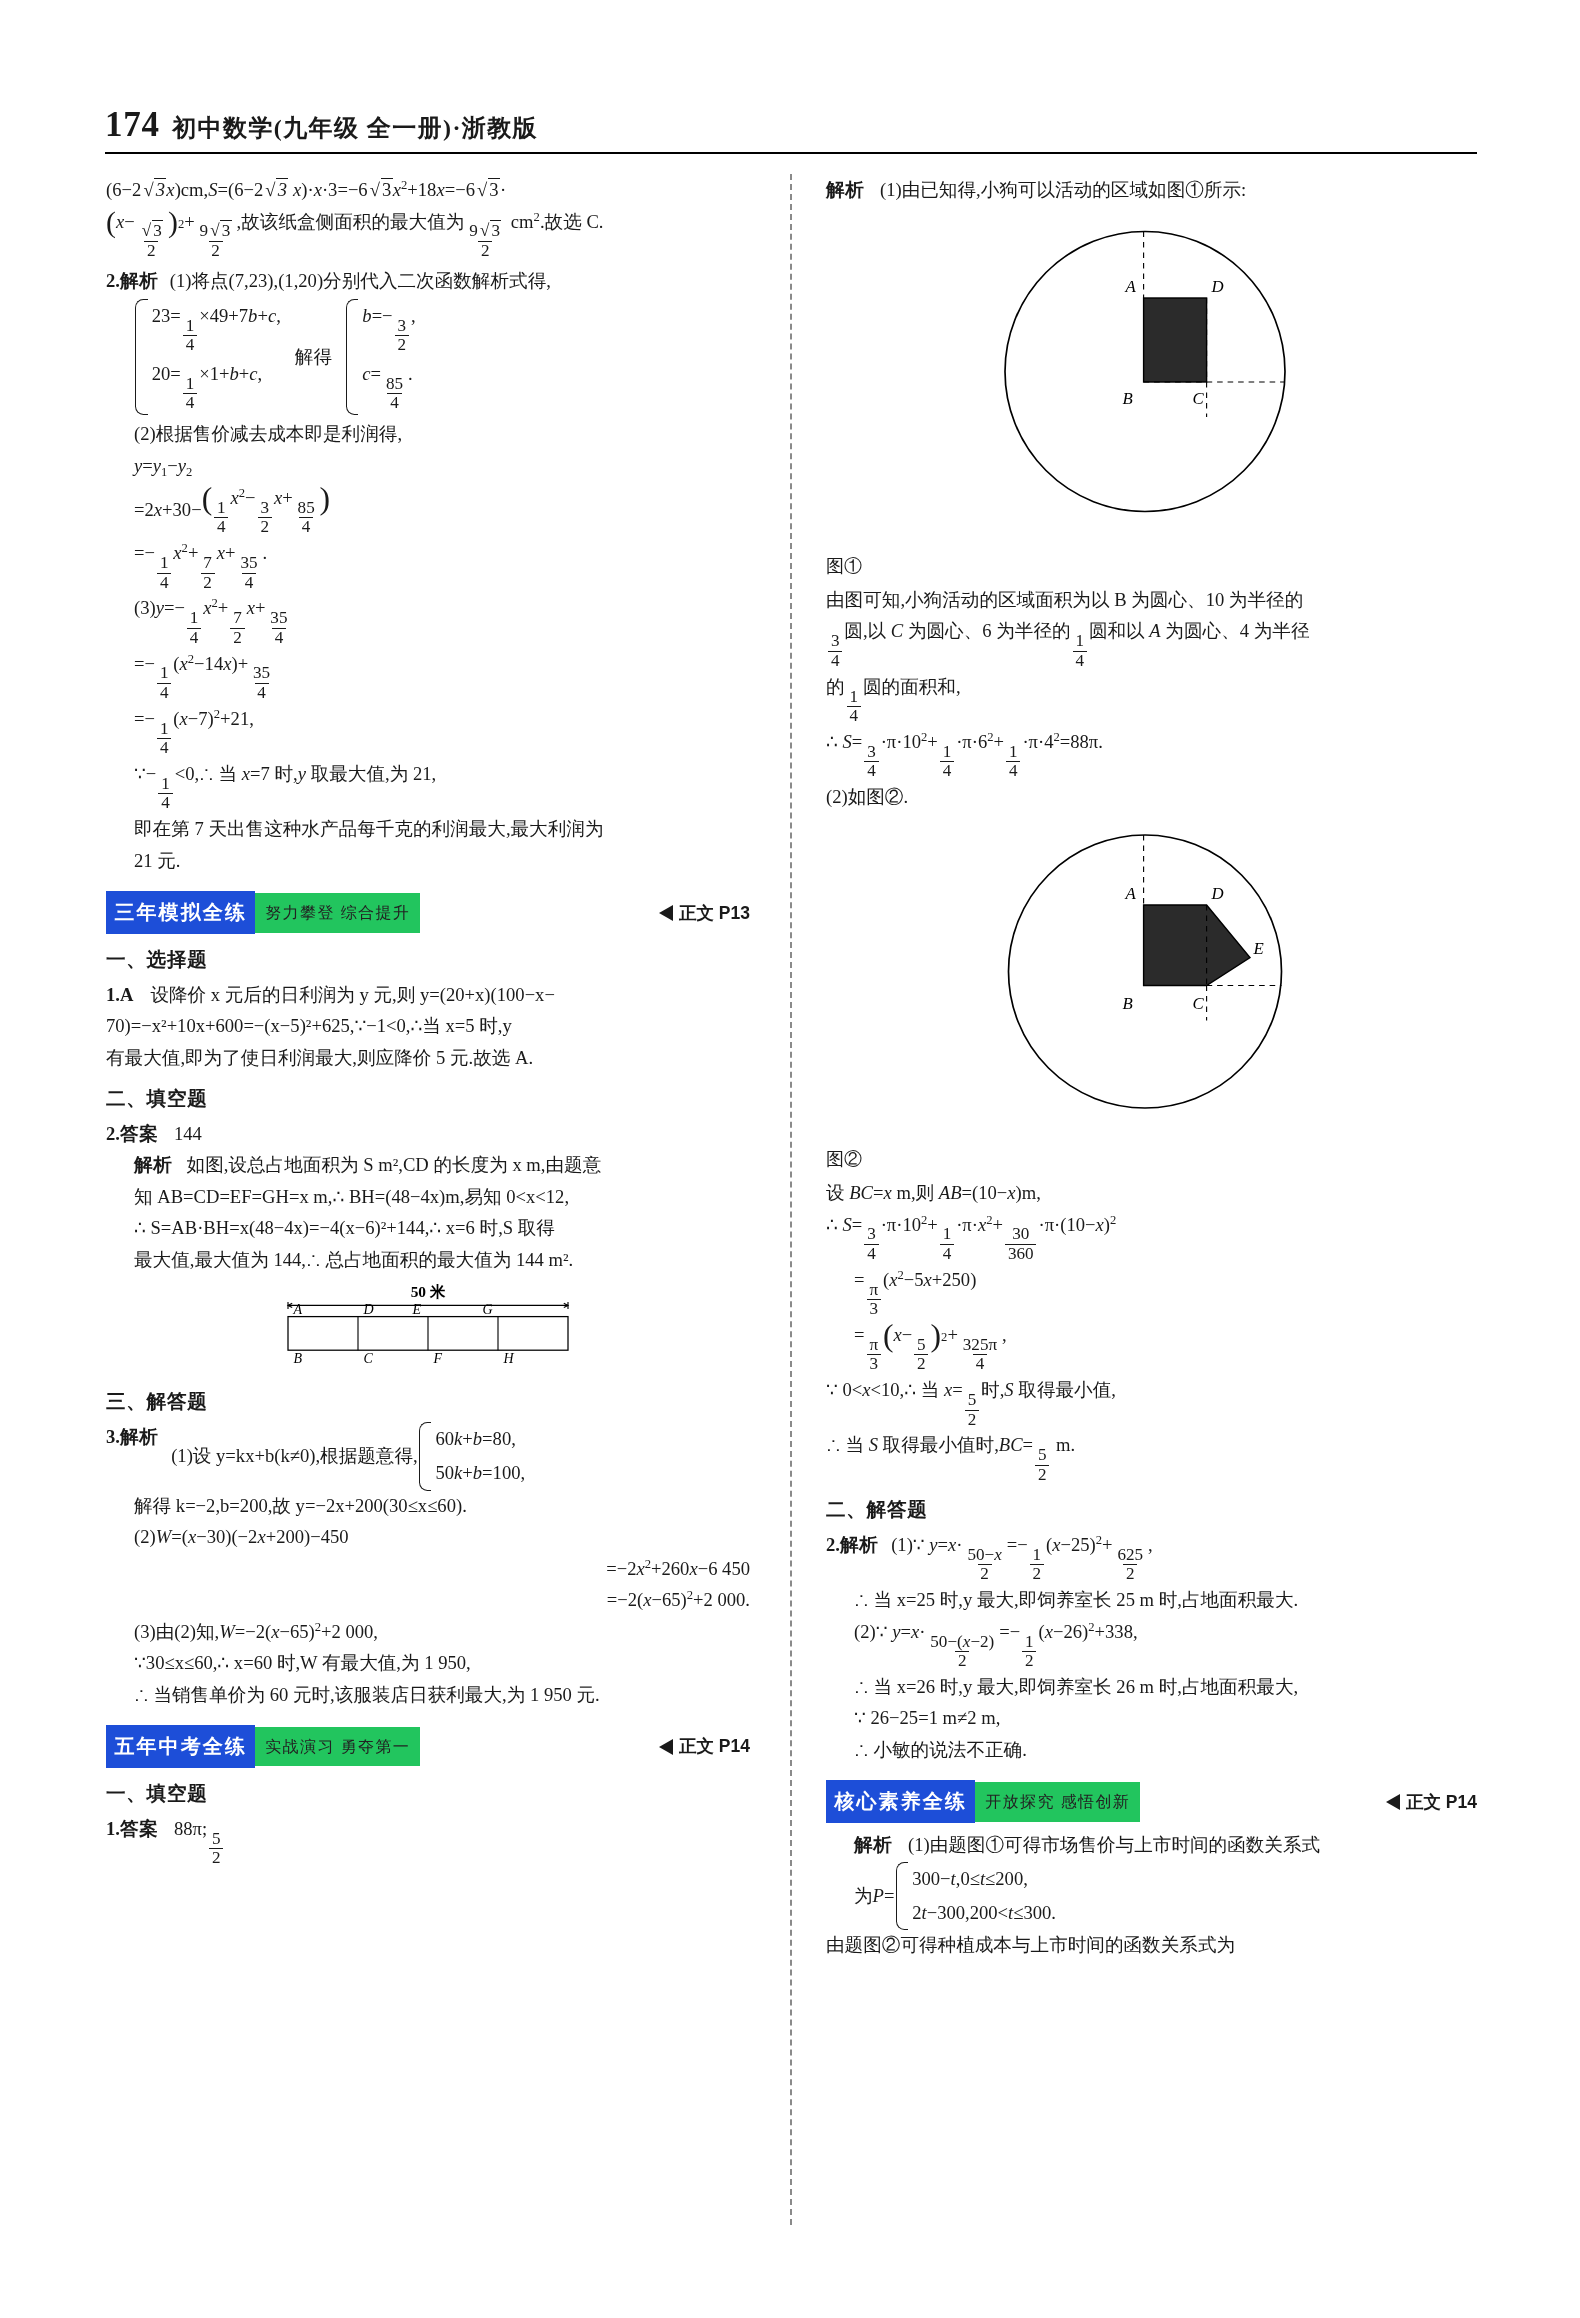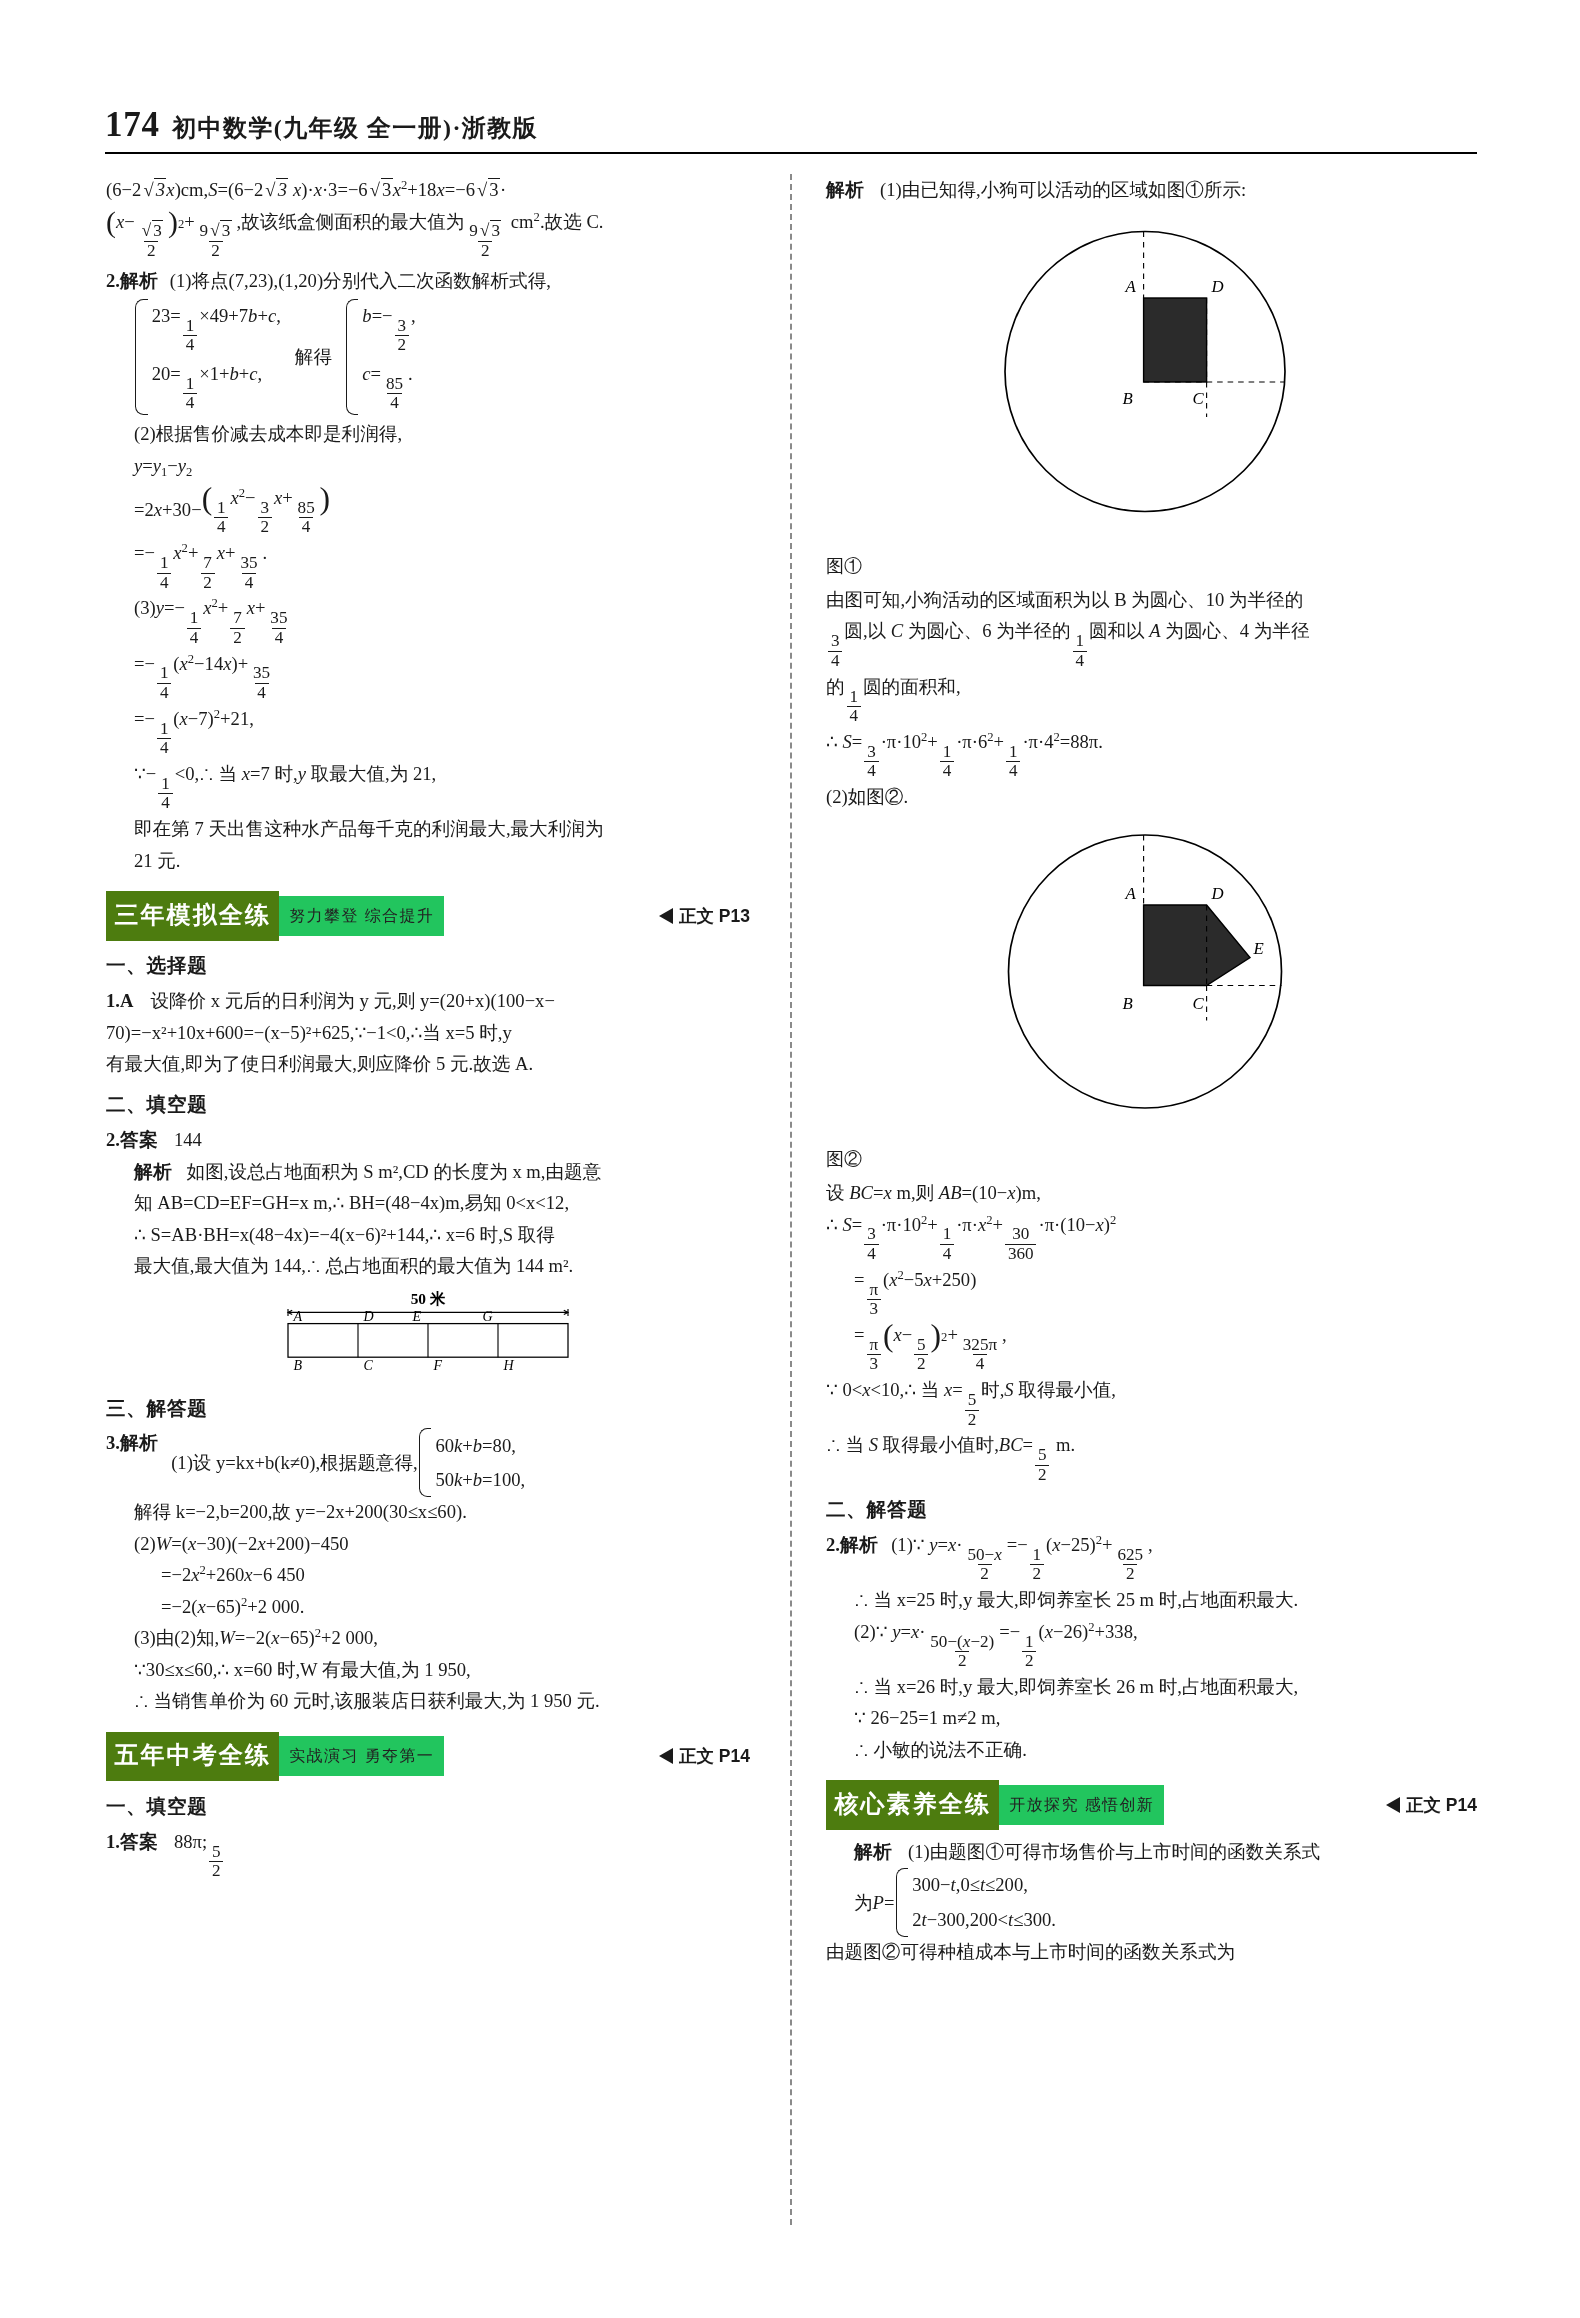--- a/index.html
+++ b/index.html
@@ -105,24 +105,24 @@
   }
   .sys .lines { display: flex; flex-direction: column; justify-content: center; }
   .sys .lines > div { padding: 2.1px 0; white-space: nowrap; }
   
   .sec-header {
     display: flex;
     align-items: center;
     margin: 15.4px 0 7px 0;
   }
   .sec-tag {
-    background: #4d7c0f;
+    background: #1d4ed8;
     color: #fff;
     font-weight: bold;
-    font-size: 24px;
+    font-size: 20px;
     letter-spacing: 2.1px;
     padding: 4.9px 8.4px 5.6px 8.4px;
     font-family: "Liberation Sans", sans-serif;
   }
   .sec-sub {
     background: #22c55e;
     color: #222;
     font-size: 16px;
     letter-spacing: 1.4px;
     padding: 7px 9.8px 7px 9.8px;
@@ -147,21 +147,21 @@
   }
   .subhead {
     font-weight: bold;
     font-size: 19.6px;
     margin: 9.8px 0 4.2px 0;
     letter-spacing: 0.7px;
   }
   .qnum { font-weight: bold; }
   .lbl { font-weight: bold; letter-spacing: 0.7px; }
   .indent1 { padding-left: 28px; }
-  .indent2 { padding-left: 55px; }
+  .indent2 { padding-left: 55px; text-align: right; }
   
   .fig { text-align: center; margin: 8.4px 0 4.2px 0; }
   .figcap { text-align: left; font-size: 18px; margin-top: 14px; }
   svg { display: inline-block; }
 </style>
 </head>
 <body>
 
 <div class="page">
 

